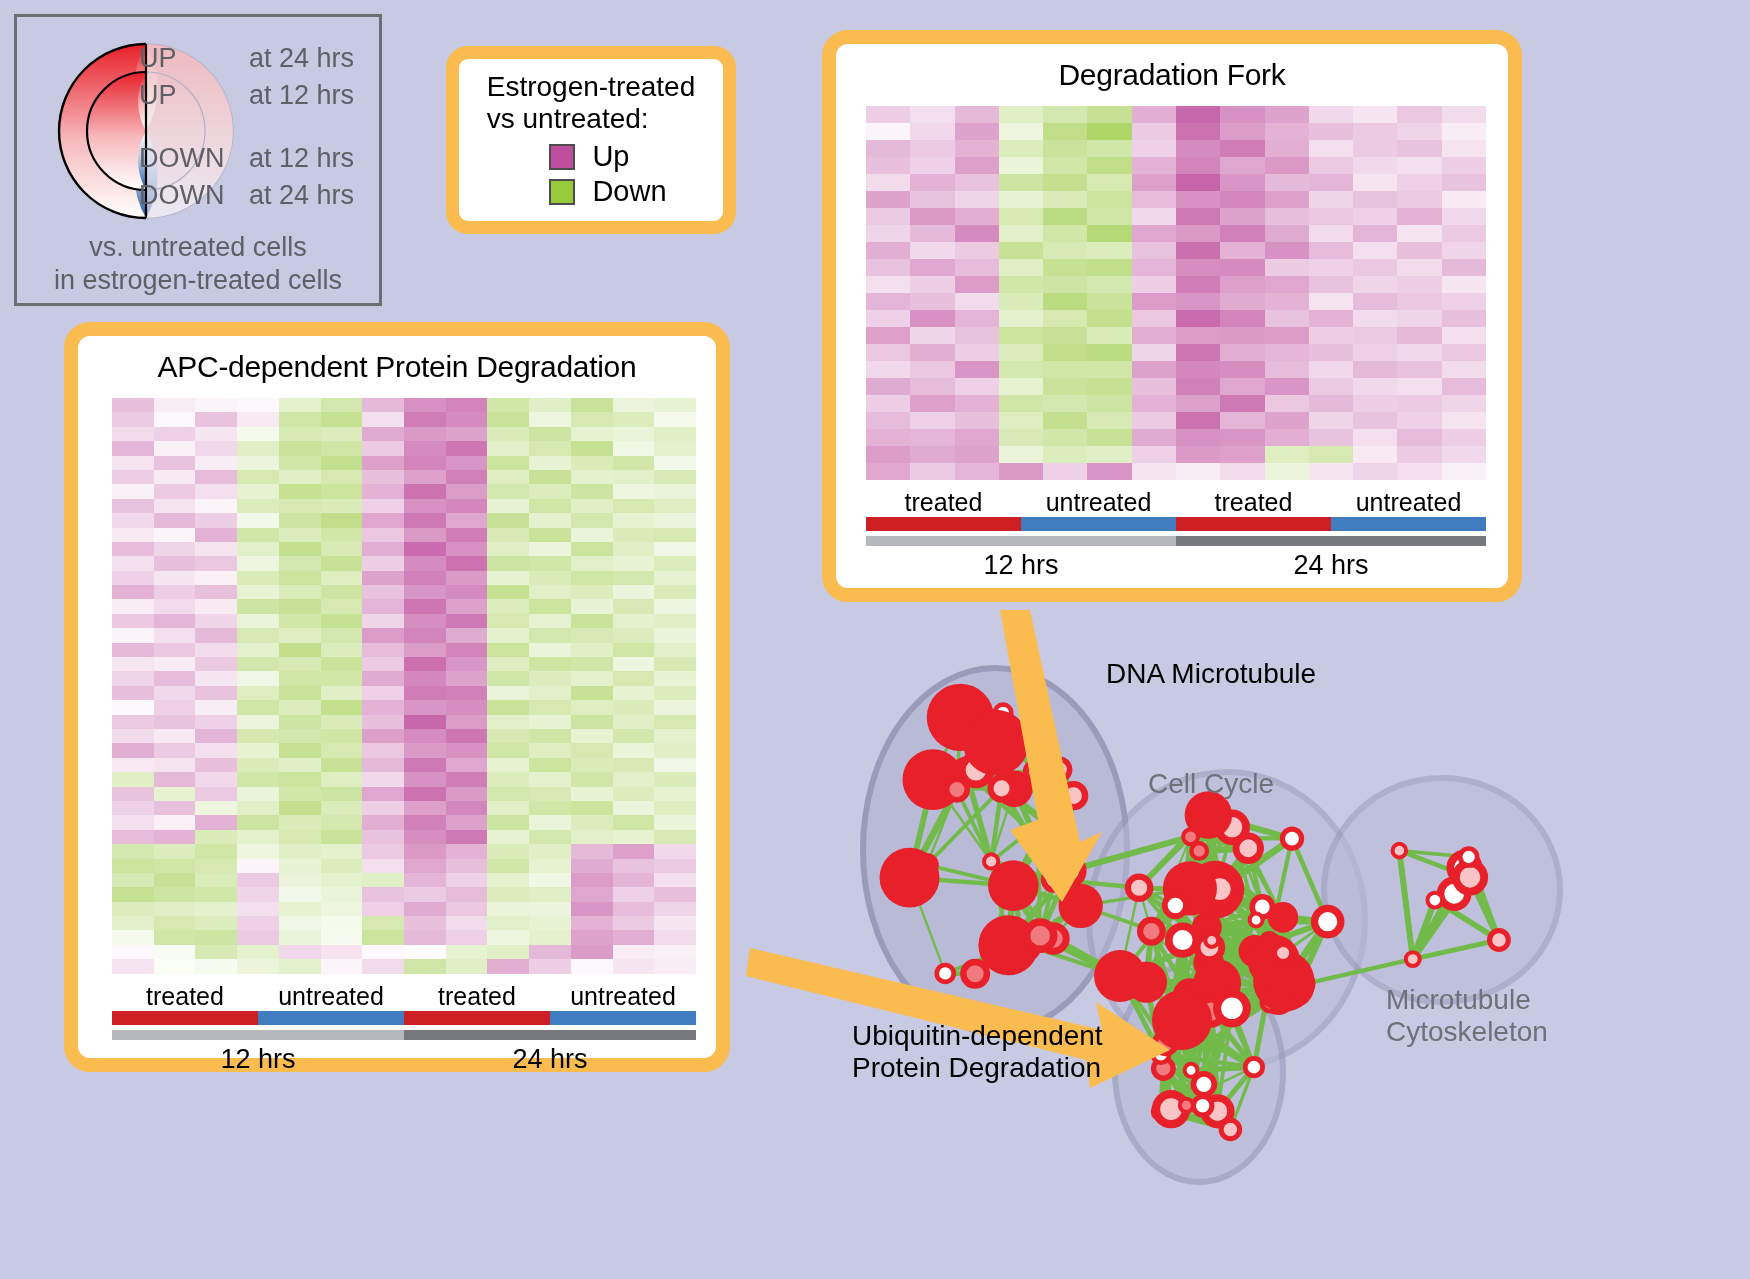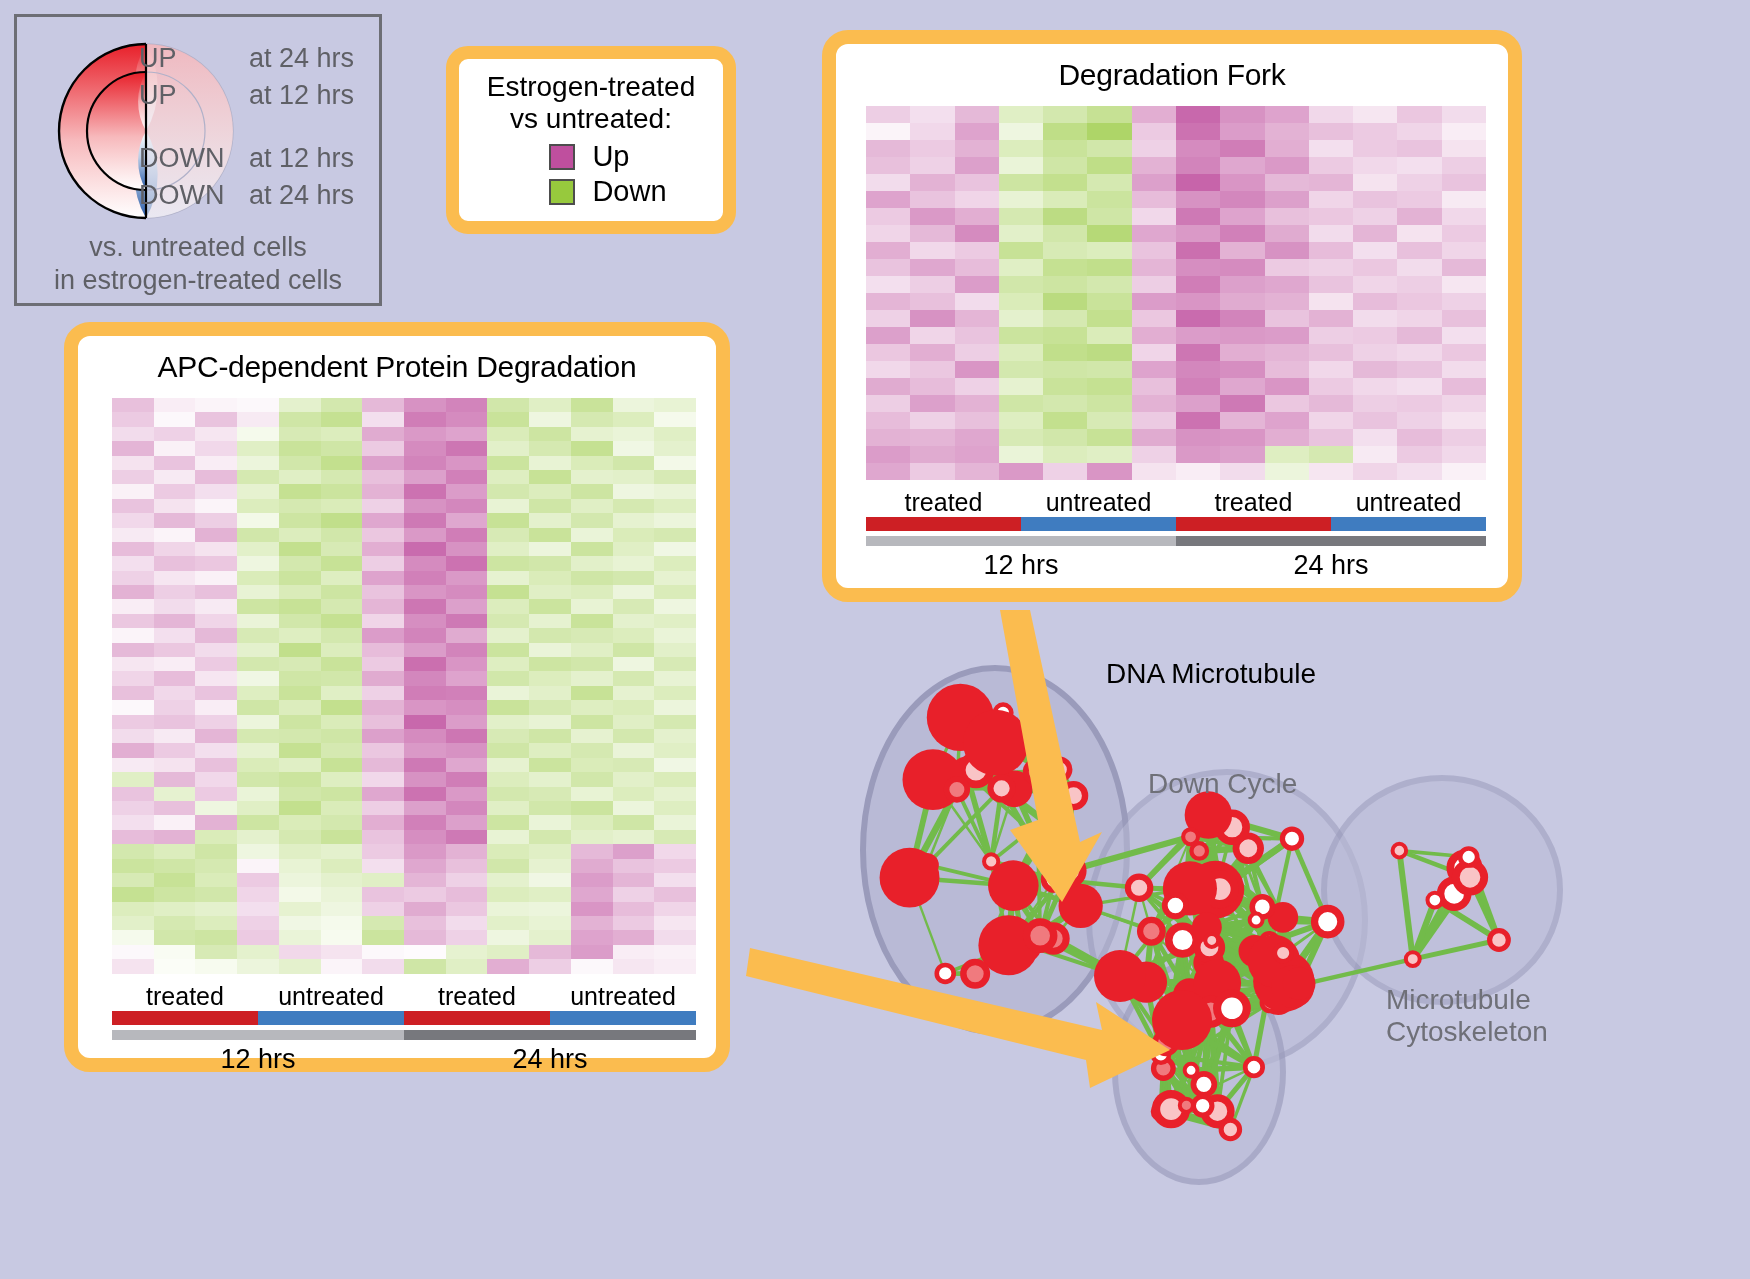--- a/index.html
+++ b/index.html
@@ -51,21 +51,21 @@
   
   #legend-panel{
     left:446px;top:46px;width:290px;height:188px;
     border-width:13px;border-radius:22px;
   }
   #legend-panel .inner{
     width:100%;height:100%;display:flex;flex-direction:column;
     align-items:center;justify-content:center;
   }
   .legend-head{
-    font-size:28px;color:#000;text-align:center;line-height:1.14;
+    font-size:28px;color:#000;text-align:left;line-height:1.14;
     margin-bottom:5px;
   }
   .legend-items{margin-left:34px;}
   .legend-item{display:flex;align-items:center;height:35px;}
   .legend-swatch{
     width:26px;height:26px;border:2px solid #4d4d4d;box-sizing:border-box;
     margin-right:17px;
   }
   .legend-label{font-size:29px;color:#000;line-height:1;}
 
@@ -1669,16 +1669,18 @@
       </g>
   </svg>
 
   
   <svg class="arrow-svg" width="960" height="659" viewBox="0 0 960 659">
     <polygon points="220,-10 250,-10 300,222 322,212 282,282 230,210 258,200" fill="#fbbc4f" transform="translate(-10,0)"></polygon>
     <polygon points="-40,328 312,410 306,382 380,430 300,468 296,440 -44,356" fill="#fbbc4f"></polygon>
   </svg>
 
   <div class="net-label" id="label-dna">DNA Microtubule</div>
-  <div class="net-label" id="label-cc">Down Cycle</div>
+  <div class="net-label" id="label-cc">Cell Cycle</div>
   <div class="net-label" id="label-mt">Microtubule
 Cytoskeleton</div>
+  <div class="net-label" id="label-ub">Ubiquitin-dependent
+Protein Degradation</div>
 </div>
 
 </body></html>

